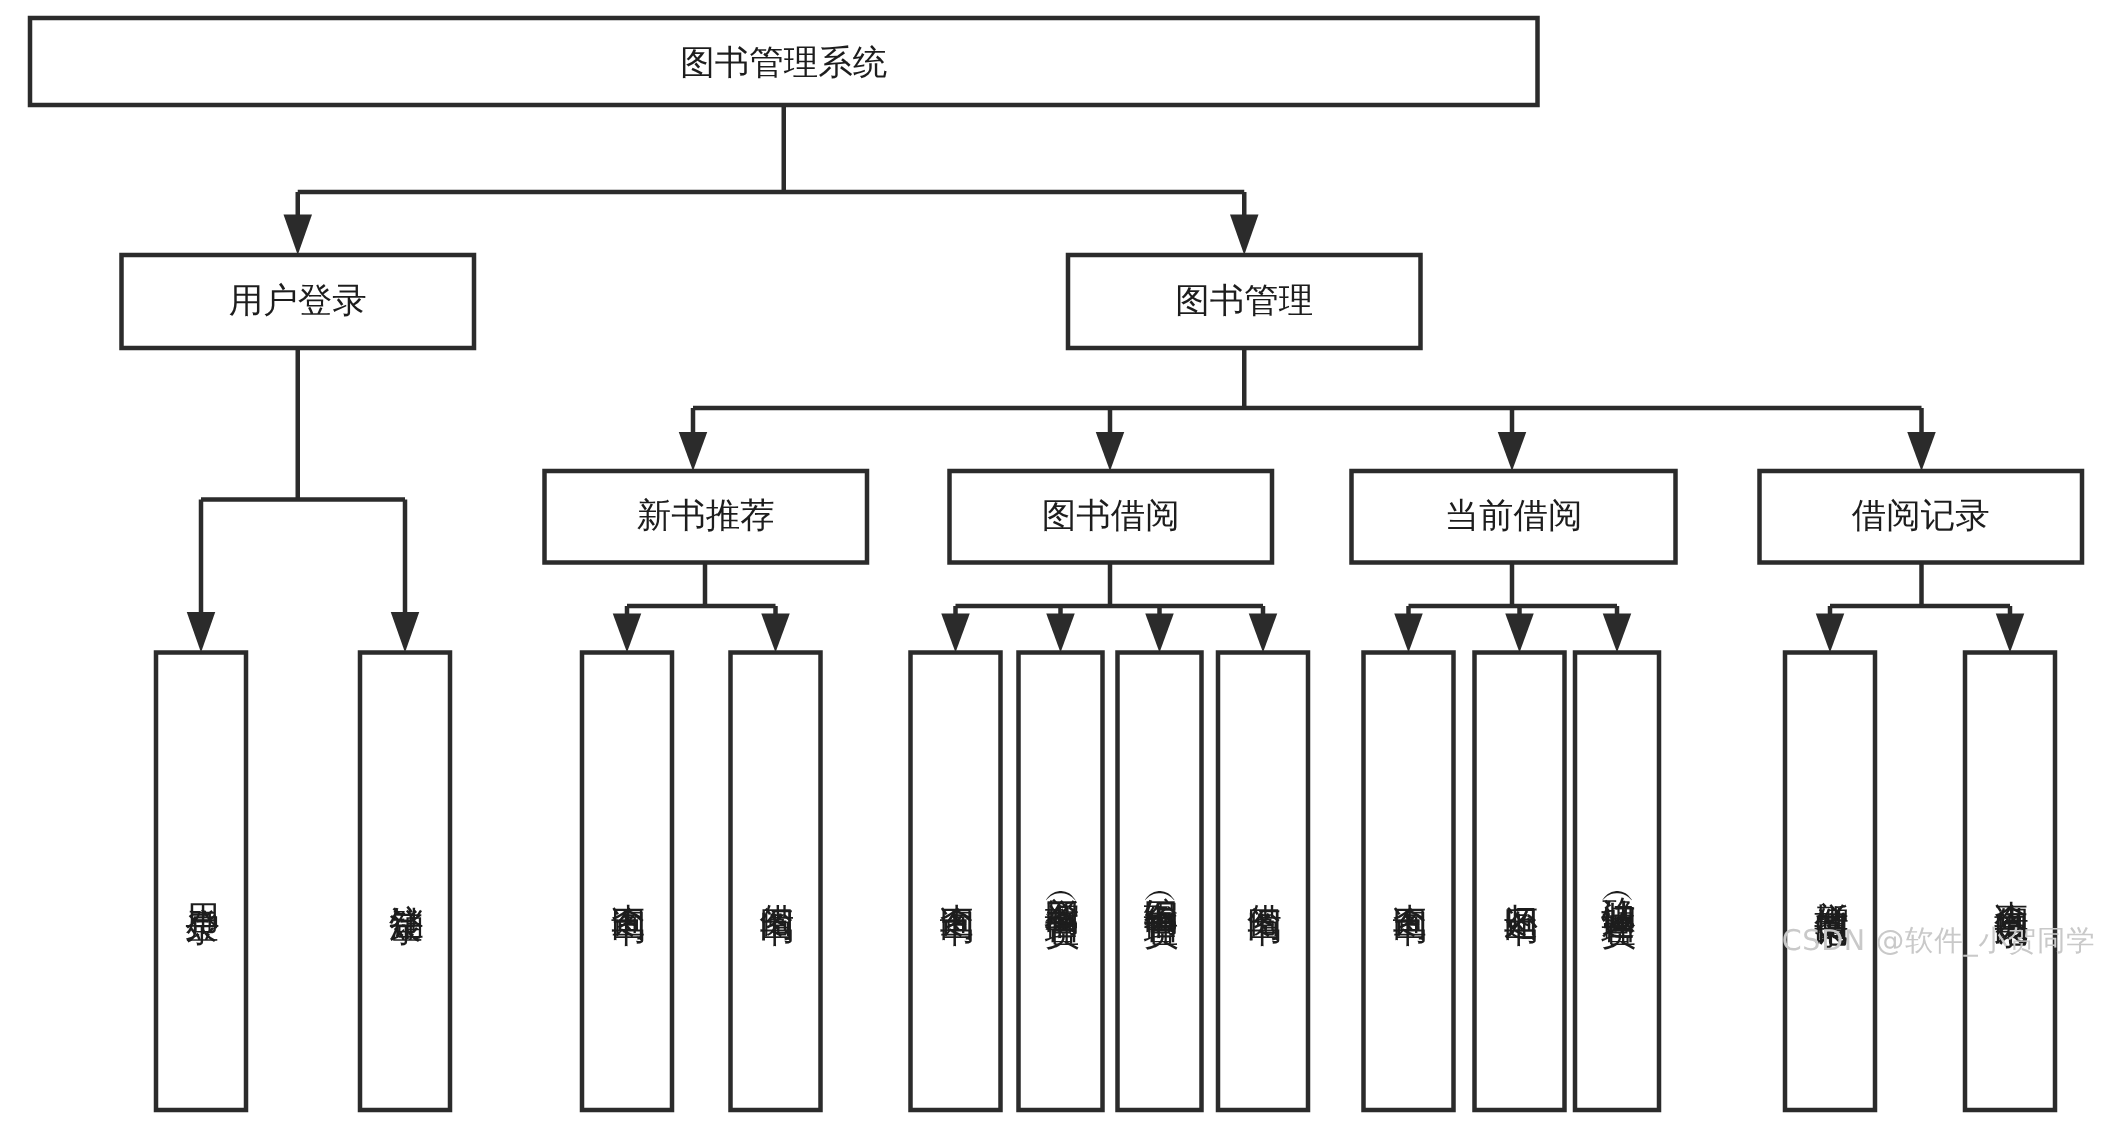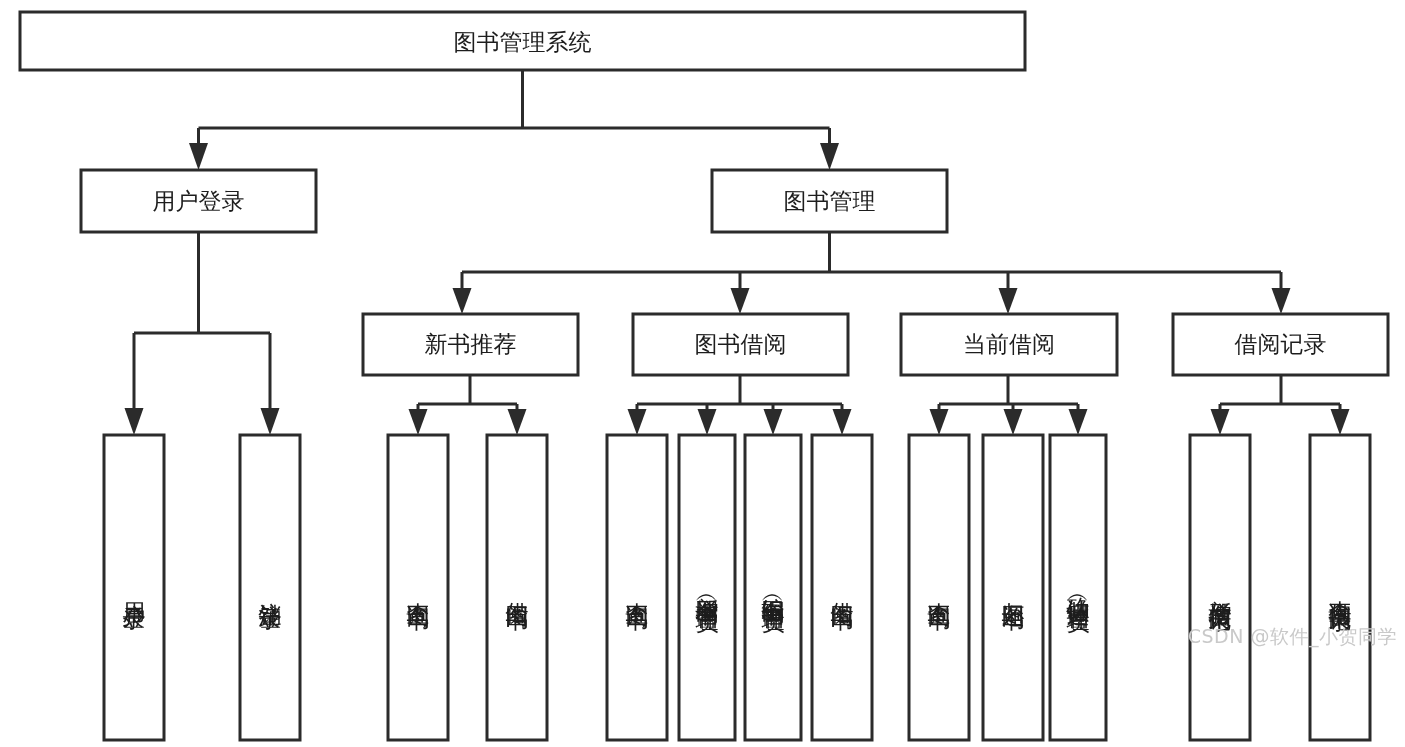--- a/index.html
+++ b/index.html
@@ -65,21 +65,21 @@
     color: #1d1d1d;
     white-space: nowrap;
     display: flex;
     align-items: center;
     justify-content: center;
     pointer-events: none;
   }
   .watermark {
     position: absolute;
     right: 8px;
-    bottom: 6px;
+    bottom: 16px;
     font-family: "DejaVu Sans", "Liberation Sans", sans-serif;
     font-size: 19px;
     color: #c9c9c9;
     white-space: nowrap;
     letter-spacing: 0.5px;
   }
 </style>
 </head>
 <body>
 

